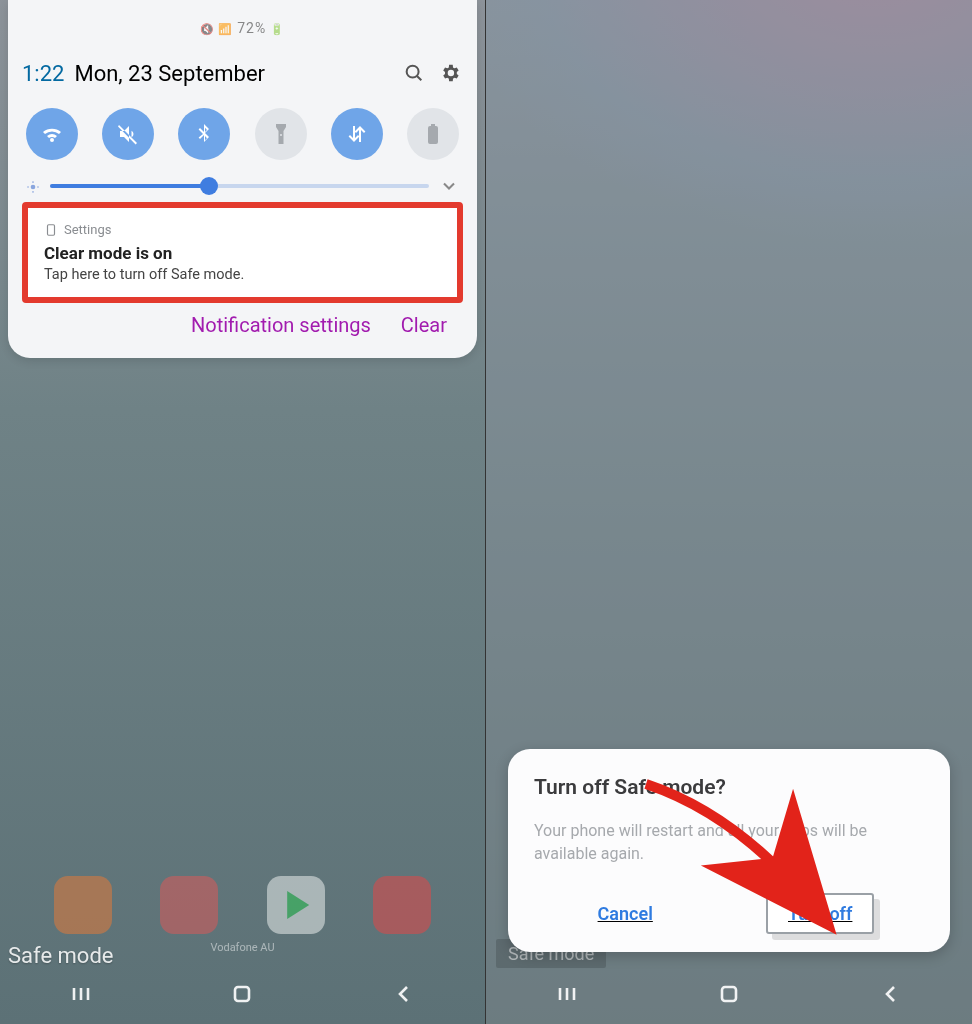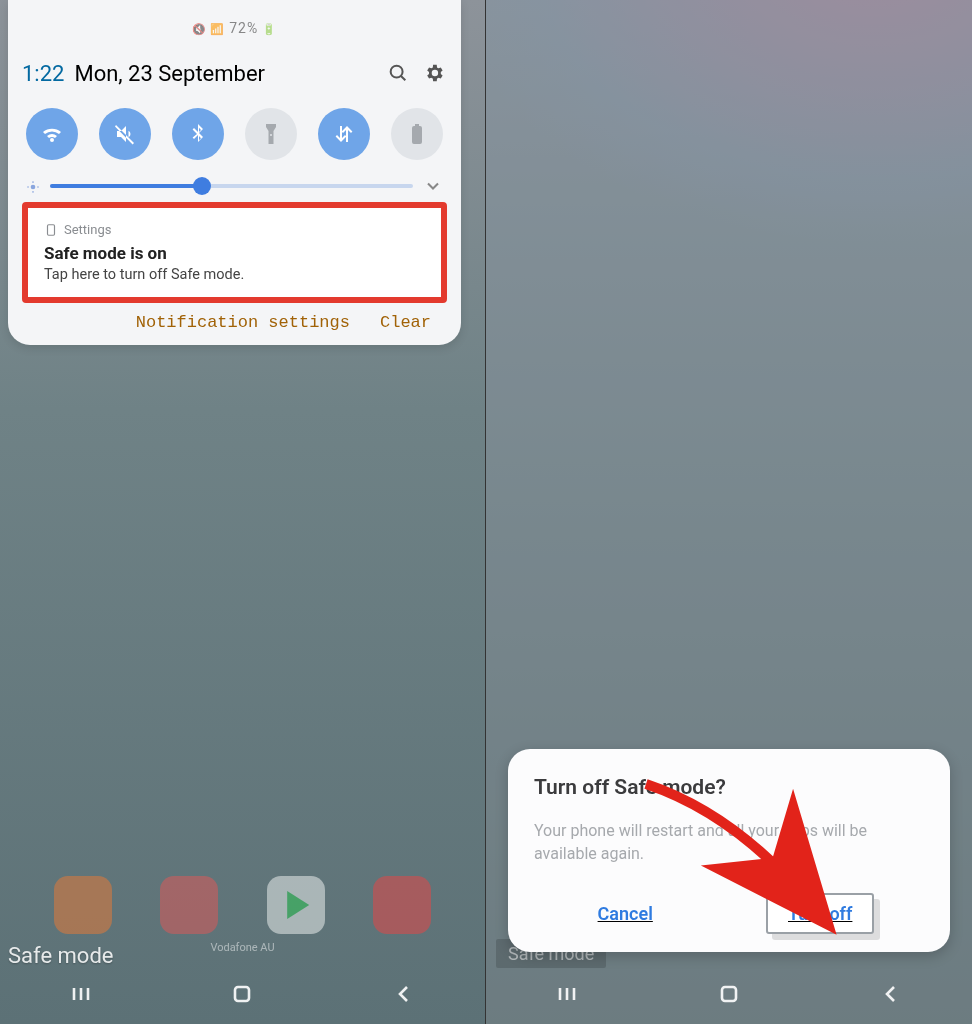--- a/index.html
+++ b/index.html
@@ -40,24 +40,24 @@
     position: absolute;
     top: 20px; left:0; right:0;
     text-align: center;
     color: rgba(60,60,60,0.6);
     font-size: 14px;
     letter-spacing: 1px;
   }
   
   .notif-panel {
     position: absolute;
-    top: 0; left: 8px; right: 24px;
+    top: 0; left: 8px; right: 8px;
     background: #f4f5f7;
     border-radius: 0 0 22px 22px;
-    padding: 14px 14px 7px 14px;
+    padding: 14px 14px 15px 14px;
     box-shadow: 0 3px 10px rgba(0,0,0,0.12);
     z-index: 10;
   }
   .np-headrow {
     display: flex;
     align-items: center;
     margin-top: 46px;
     gap: 10px;
   }
   .np-time { font-size: 22px; color: #0369a1; }
@@ -103,21 +103,21 @@
   .notif-card {
     padding: 14px 16px 14px 16px;
   }
   .nc-src { display:flex; align-items:center; gap:6px; color:#8a8d91; font-size:13px; margin-bottom:6px;}
   .nc-src svg { width:14px; height:14px; }
   .nc-title { font-weight:700; font-size:17px; color:#222; margin-bottom:3px;}
   .nc-body  { font-size:14.5px; color:#444; }
   .np-footer {
     display:flex; justify-content:flex-end; gap:30px;
     padding: 10px 16px 6px 0;
-    color:#a16207; font-size:17px;font-family:Liberation Mono, monospace;
+    color:#a21caf; font-size:20px;
   }
   
   .dock {
     position:absolute; bottom:90px; left:0; right:0;
     display:flex; justify-content:space-around; padding:0 30px;
     opacity:0.55;
   }
   .app {
     width:58px; height:58px; border-radius:14px;
   }
@@ -257,21 +257,21 @@
     </div>
 
     <div class="highlight-box">
       <div class="notif-card">
         <div class="nc-src">
           <svg viewBox="0 0 24 24" fill="none" stroke="currentColor" stroke-width="2">
               <rect x="6" y="3" width="12" height="18" rx="2"></rect>
             </svg>
           <span>Settings</span>
         </div>
-        <div class="nc-title">Safe mode is on</div>
+        <div class="nc-title">Clear mode is on</div>
         <div class="nc-body">Tap here to turn off Safe mode.</div>
       </div>
     </div>
 
     <div class="np-footer">
       <span>Notification settings</span>
       <span>Clear</span>
     </div>
   </div>
 

